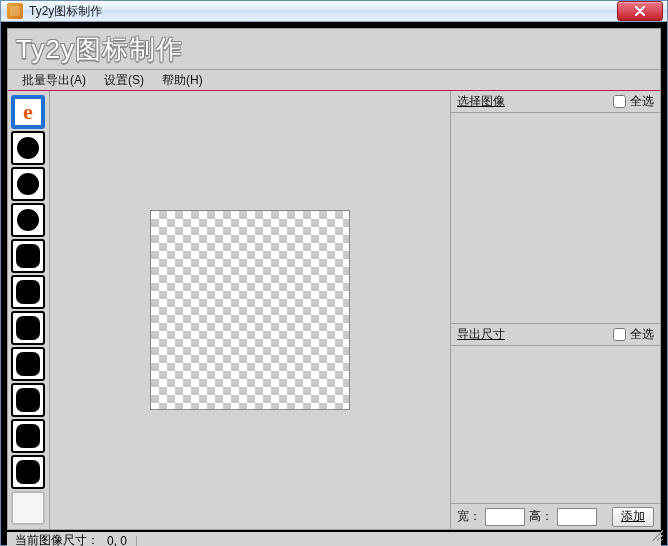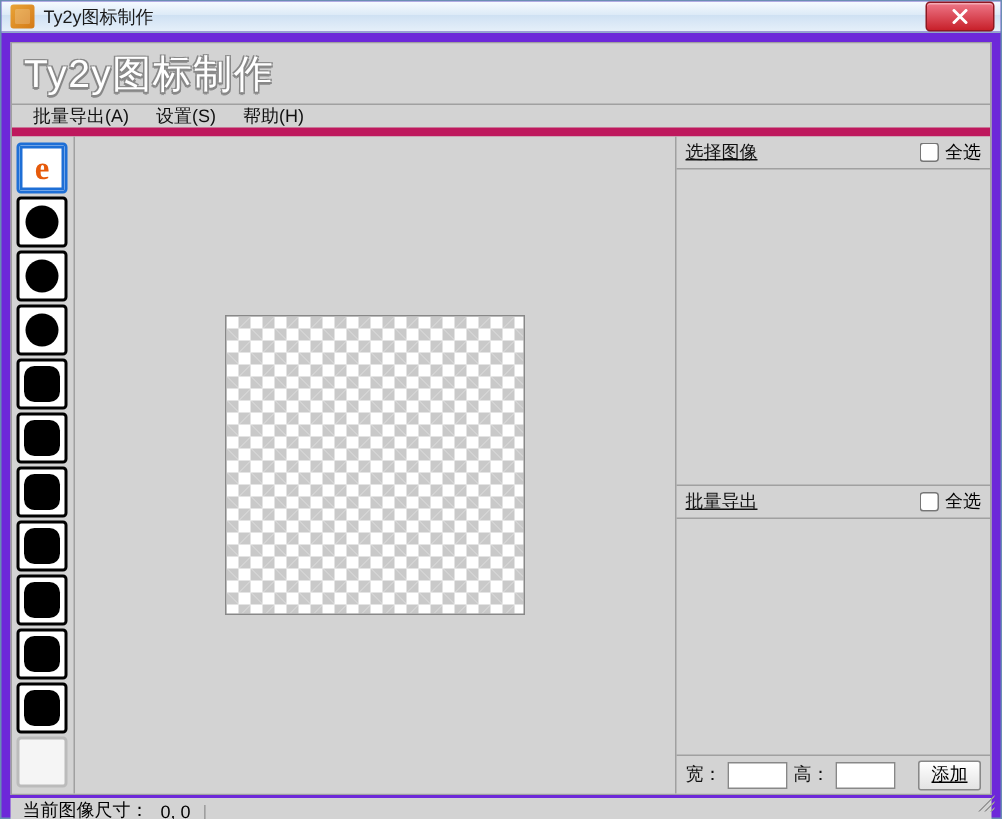--- a/index.html
+++ b/index.html
@@ -1,19 +1,19 @@
 <!DOCTYPE html>
 <html><head>
 <meta charset="utf-8">
 <style>
   * { box-sizing: border-box; margin: 0; padding: 0; font-family: "Microsoft YaHei", SimSun, Arial, sans-serif; font-size: 12px; }
   body { background: #e8e8e8; display:flex; justify-content:center; align-items:flex-start; }
   .window {
     width: 668px; height: 546px;
-    background: #6d28d9;
+    background: #000000;
     border: 1px solid #6a8db3;
     box-shadow: 2px 2px 6px rgba(0,0,0,.25);
     display:flex; flex-direction:column;
     position:relative;
   }
   
   .titlebar {
     height: 30px;
     background: linear-gradient(to bottom, #f6fbff 0%, #dceaf7 45%, #cfe1f3 46%, #e6f0fa 100%);
     border-bottom:1px solid #8fa9c8;
@@ -54,21 +54,21 @@
   .brand-text{
     font-size:26px; letter-spacing:1px; font-family: Arial, sans-serif;
     color:#fff;
     text-shadow:
       -1px -1px 0 #888, 1px -1px 0 #888, -1px 1px 0 #888, 1px 1px 0 #888,
       0 2px 0 #999;
   }
   .menubar{
     height:22px;
     border-top:1px solid #a0a0a0;
-    border-bottom:6px solid #be185d;
+    border-bottom:1px solid #be185d;
     display:flex; align-items:center; gap:18px;
     padding:0 14px;
     background:#d3d3d3;
   }
   .menu-item{color:#111;}
 
   
   .content{
     flex:1; display:flex; gap:0;
   }
@@ -252,21 +252,21 @@
             <label class="selall">
               <input type="checkbox" style="">
               <span>全选</span>
             </label>
           </div>
           <div class="panel-body"></div>
         </div>
 
         <div class="panel">
           <div class="panel-header">
-            <span class="panel-title">批量导出</span>
+            <span class="panel-title">导出尺寸</span>
             <label class="selall">
               <input type="checkbox" style="">
               <span>全选</span>
             </label>
           </div>
           <div class="panel-body"></div>
 
           <div class="dim-row">
             <label>宽：</label>
             <input type="text" value="" style="">

